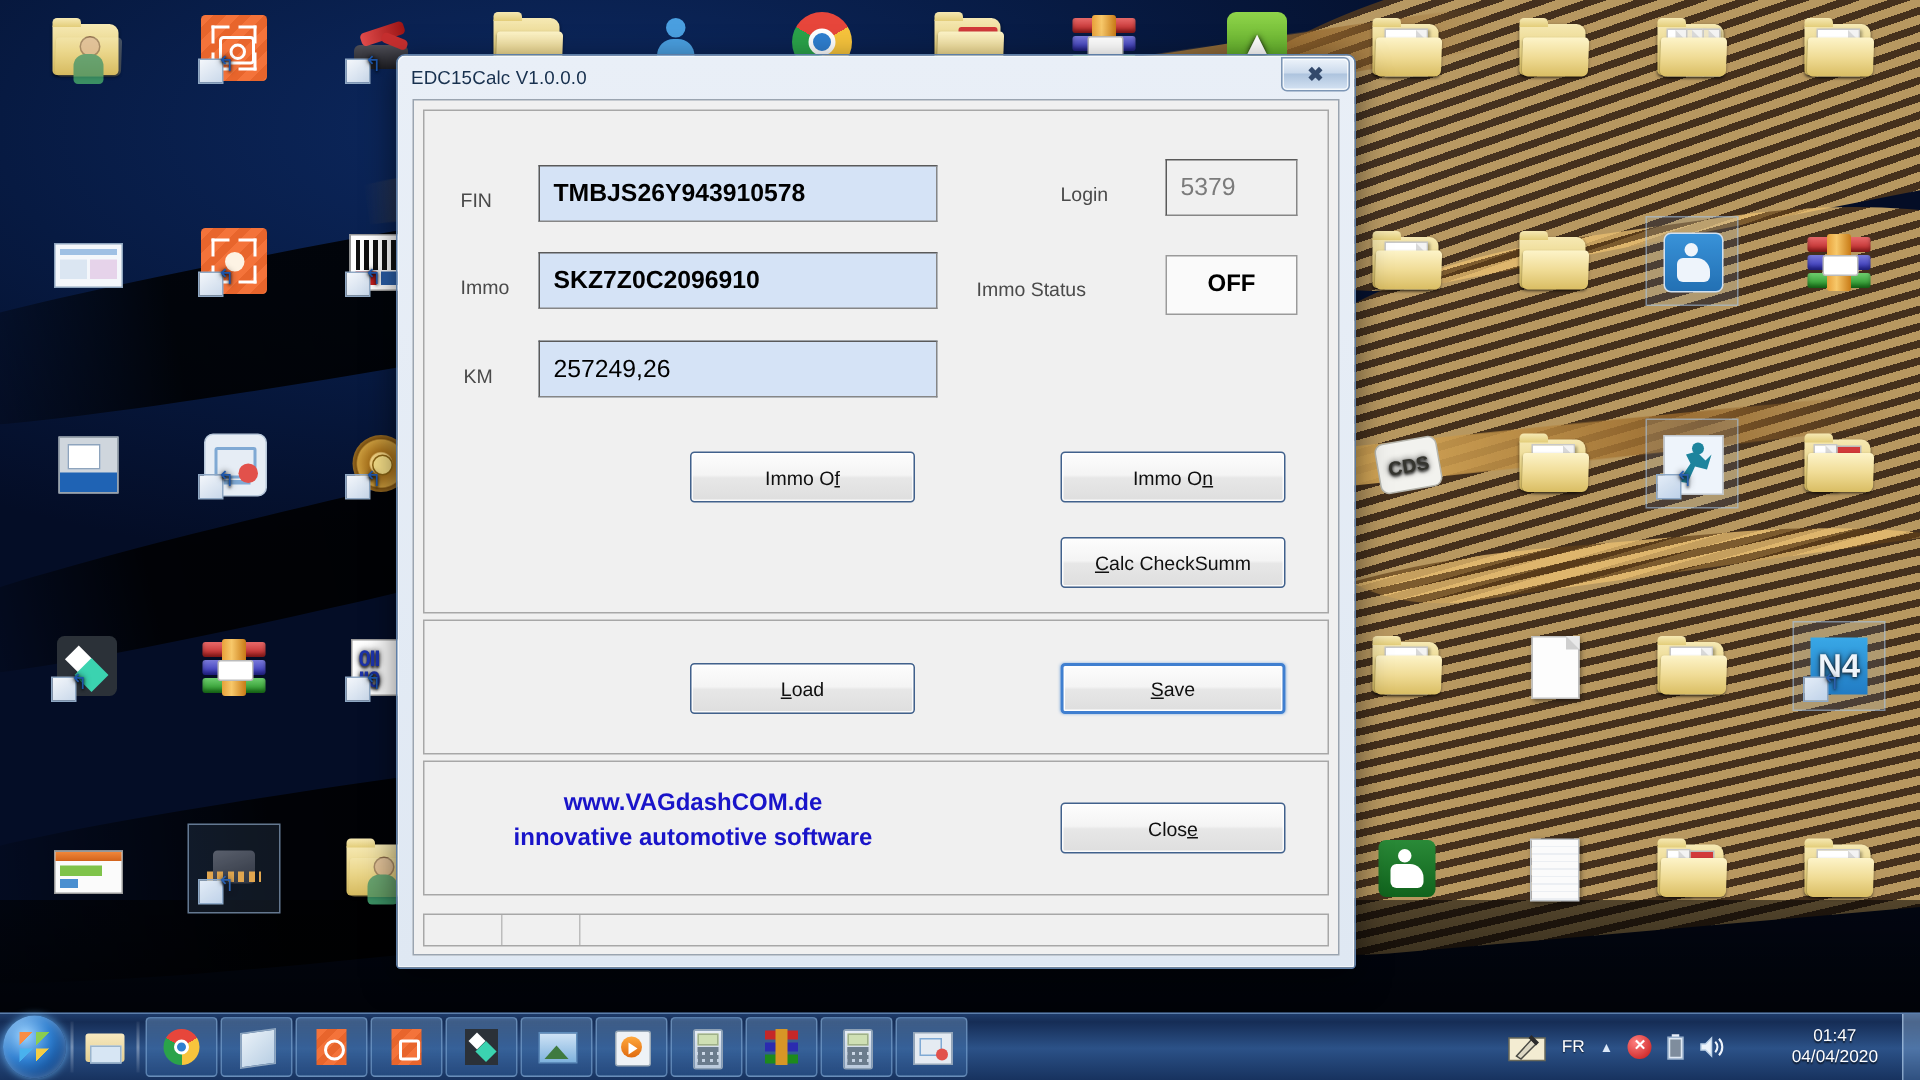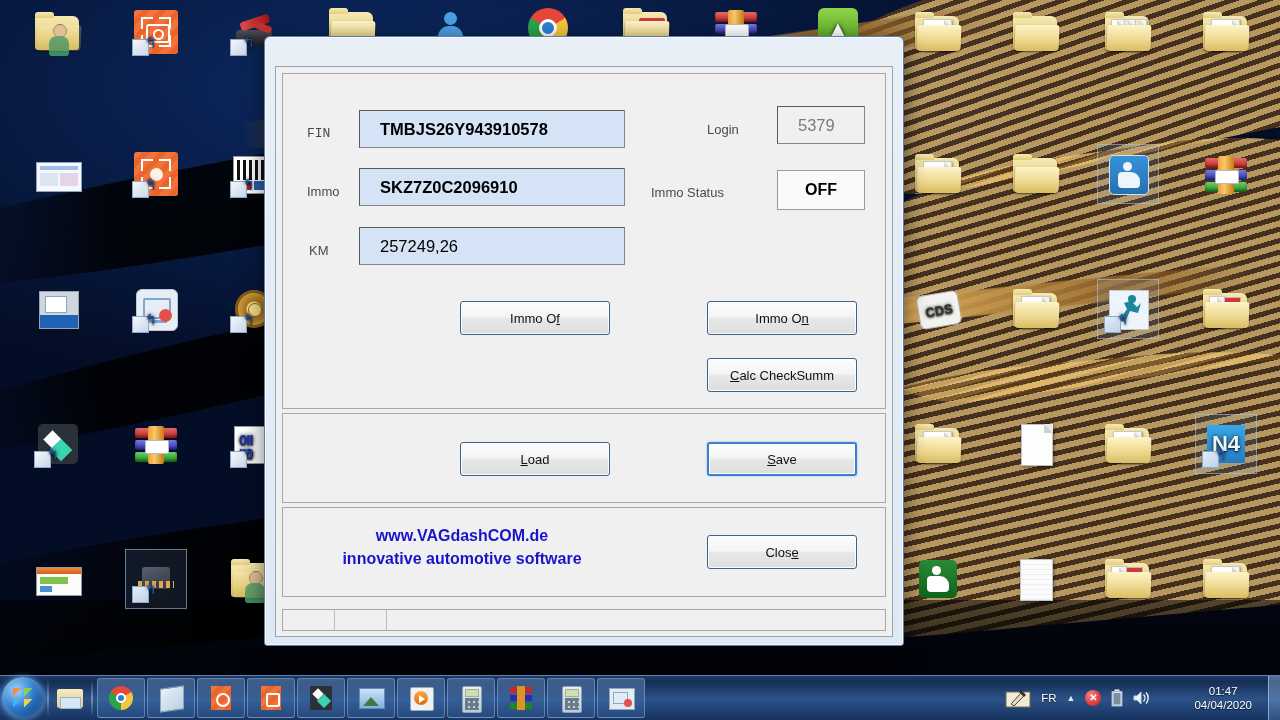--- a/index.html
+++ b/index.html
@@ -271,21 +271,21 @@
   .field-label {
     position:absolute; color:#4a4a4a; font-size:13px;
   }
   .textbox {
     position:absolute;
     background:#d5e3f6;
     border:1px solid #868686;
     border-top-color:#5a5a5a; border-left-color:#5a5a5a;
     box-sizing:border-box;
     display:flex; align-items:center;
-    padding-left:20px;
+    padding-left:9px;
     color:#000;
   }
   .textbox.bold { font-weight:bold; font-size:16.5px; }
   .textbox.plain { font-size:16.5px; }
   .textbox.disabled {
     background:#f0f0f0; color:#7b7b7b; font-size:16.5px;
   }
   .display-box {
     position:absolute;
     background:#fafafa;
@@ -744,26 +744,32 @@
             <div class="front"></div>
           </div>
         </div>
         <span class="lbl"></span>
       </div>
     </div>
 </div>
 
 <div id="app-window">
 
+  <div id="title-bar">
+    <span id="title-text">EDC15Calc V1.0.0.0</span>
+    <div id="close-btn">
+      <span>✖</span>
+    </div>
+  </div>
 
   <div id="client-area">
 
     <div class="panel" id="panel-main">
 
-      <span class="field-label" style="left:24px; top:52px;font-family:Liberation Mono, monospace;">FIN</span>
+      <span class="field-label" style="left:24px; top:52px;">FIN</span>
       <div class="textbox bold" style="left:76px; top:36px; width:266px; height:38px;">
         <span>TMBJS26Y943910578</span>
       </div>
 
       <span class="field-label" style="left:24px; top:110px;">Immo</span>
       <div class="textbox bold" style="left:76px; top:94px; width:266px; height:38px;">
         <span>SKZ7Z0C2096910</span>
       </div>
 
       <span class="field-label" style="left:26px; top:169px;">KM</span>

